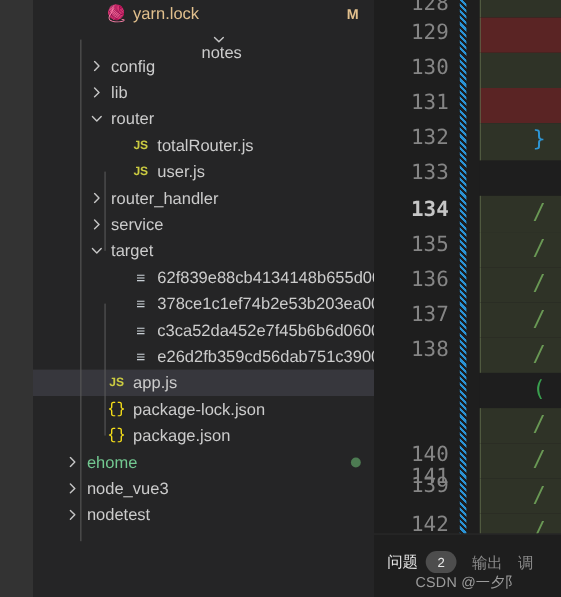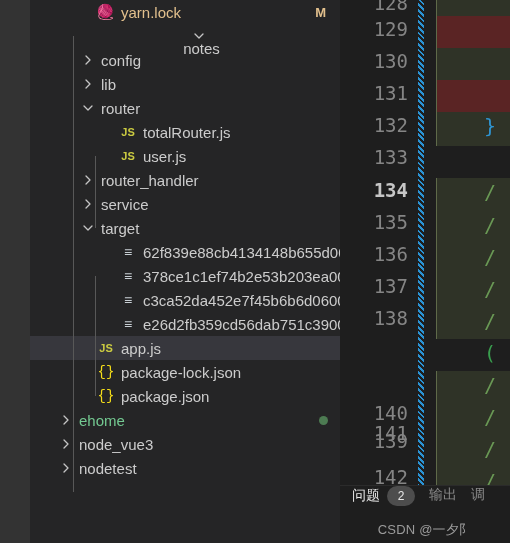--- a/index.html
+++ b/index.html
@@ -161,21 +161,21 @@
   
   .panel {
     position: absolute;
     left: 340px; bottom: 0;
     width: 170px; height: 57px;
     background: #1e1e1e;
     border-top: 1px solid #2b2b2b;
   }
   .paneltabs {
     display: flex;
-    align-items: flex-start;
+    align-items: flex-end;
     height: 35px;
     padding-left: 12px;
     gap: 14px;
   }
   .ptab {
     font-size: 14px;
     color: #8a8a8a;
     white-space: nowrap;
     cursor: pointer;
     display: flex;

